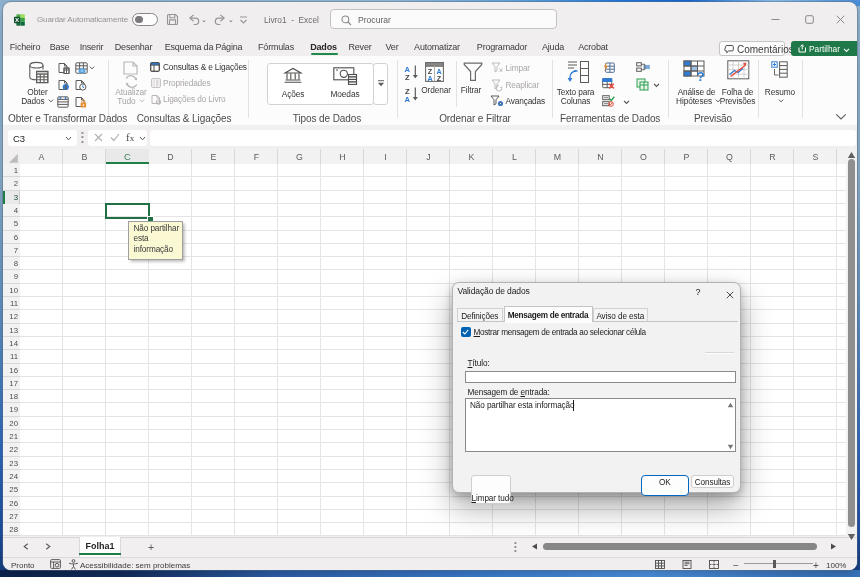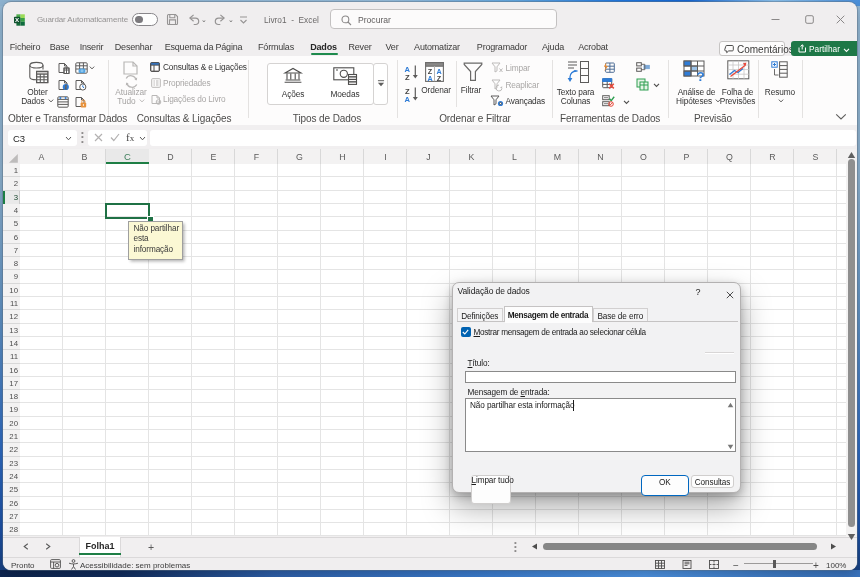--- a/index.html
+++ b/index.html
@@ -539,21 +539,21 @@
     </div>
 
 <div class="abs" id="dlg">
  <div class="abs" style="left:5px;top:3px;font-size:8.5px;color:#1b1b1b">Validação de dados</div>
  <div class="abs" style="left:243px;top:4px;font-size:9px;color:#1b1b1b">?</div>
  <svg style="left:273px;top:7.5px" width="8" height="8" viewBox="0 0 8 8" stroke="#3a3a3a" stroke-width="0.9">
         <path d="M0.8 0.8 L7.2 7.2 M7.2 0.8 L0.8 7.2"></path>
       </svg>
  <div class="abs" style="left:4px;top:25px;width:46.5px;height:13.5px;border:1px solid #d2d0d0;border-bottom:none;background:#f4f4f5;box-sizing:border-box;text-align:center;font-size:8.2px;padding-top:2.5px">Definições</div>
  <div class="abs" style="left:51px;top:22.5px;width:89px;height:16.5px;border:1px solid #c5c3c3;border-bottom:none;background:#fdfdfd;box-sizing:border-box;text-align:center;font-size:8.2px;font-weight:bold;letter-spacing:-.3px;padding-top:4px;z-index:2">Mensagem de entrada</div>
- <div class="abs" style="left:140px;top:25px;width:55.5px;height:13.5px;border:1px solid #d2d0d0;border-bottom:none;background:#f4f4f5;box-sizing:border-box;text-align:center;font-size:8.2px;padding-top:2.5px">Base de erro</div>
+ <div class="abs" style="left:140px;top:25px;width:55.5px;height:13.5px;border:1px solid #d2d0d0;border-bottom:none;background:#f4f4f5;box-sizing:border-box;text-align:center;font-size:8.2px;padding-top:2.5px">Aviso de esta</div>
  <div class="abs" style="left:4px;top:38.2px;width:281px;height:1px;background:#c5c3c3"></div>
  <div class="abs" style="left:52px;top:38px;width:87px;height:1.6px;background:#fdfdfd;z-index:3"></div>
  <div class="abs" style="left:8px;top:43.5px;width:10px;height:10px;background:#0062b1;border-radius:2px">
         <svg style="left:1.4px;top:2px" width="7" height="6" viewBox="0 0 7 6" fill="none" stroke="#fff" stroke-width="1.1">
           <path d="M0.8 3 L2.8 5 L6.2 0.8"></path>
         </svg>
       </div>
  <div class="abs" style="left:21px;top:45px;font-size:8.2px;letter-spacing:-.3px"><u>M</u>ostrar mensagem de entrada ao selecionar célula</div>
  <div class="abs" style="left:252px;top:68.5px;width:29px;height:1px;background:#d8d6d6;border-bottom:1px solid #fff"></div>
  <div class="abs" style="left:15px;top:76px;font-size:8.2px"><u>T</u>ítulo:</div>
@@ -561,16 +561,16 @@
  <div class="abs" style="left:15px;top:104.5px;font-size:8.2px">Mensagem de <u>e</u>ntrada:</div>
  <div class="abs din" style="left:12.5px;top:114.5px;width:271px;height:54px"></div>
  <div class="abs" style="left:17.5px;top:117.5px;font-size:8.2px">Não partilhar esta informação</div>
  <div class="abs" style="left:120px;top:116.5px;width:1px;height:11px;background:#1b1b1b"></div>
  <svg style="left:274px;top:118.5px" width="7" height="6" viewBox="0 0 7 6">
         <path d="M0.7 5.2 h5.6 L3.5 0.8 z" fill="#777"></path>
       </svg>
  <svg style="left:274px;top:160.5px" width="7" height="6" viewBox="0 0 7 6">
         <path d="M0.7 0.8 h5.6 L3.5 5.2 z" fill="#777"></path>
       </svg>
- <div class="dbtn" style="left:18px;top:192px;width:40.5px;height:29px;padding-top:0"><u>L</u>impar tudo</div>
+ <div class="dbtn" style="left:18px;top:192px;width:40.5px;height:29px;padding-top:18px"><u>L</u>impar tudo</div>
  <div class="dbtn" style="left:188px;top:192px;width:48.5px;height:21px;border:1.4px solid #0067c0;border-radius:4px;padding-top:2px">OK</div>
  <div class="dbtn" style="left:238.5px;top:192px;width:43px;height:13px;padding-top:1.8px">Consultas</div>
 </div>
 </div>
 </body></html>

